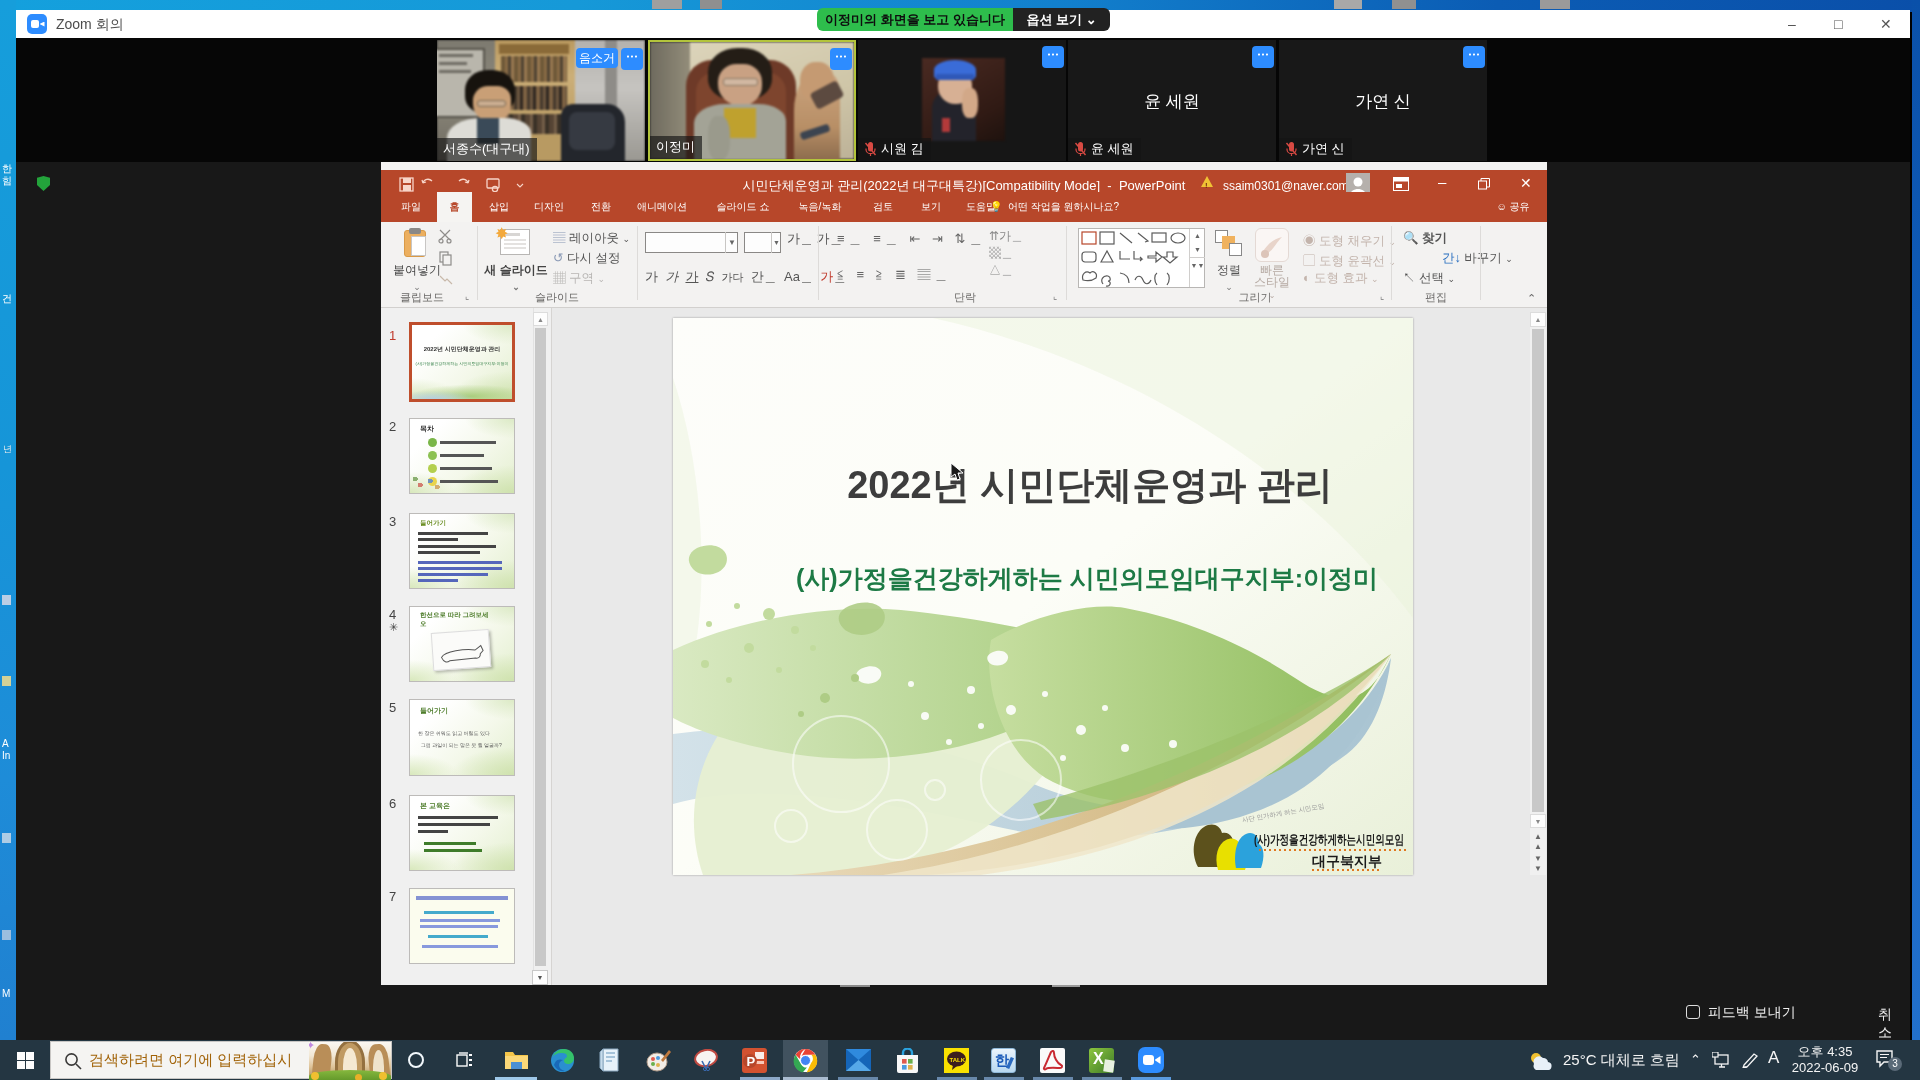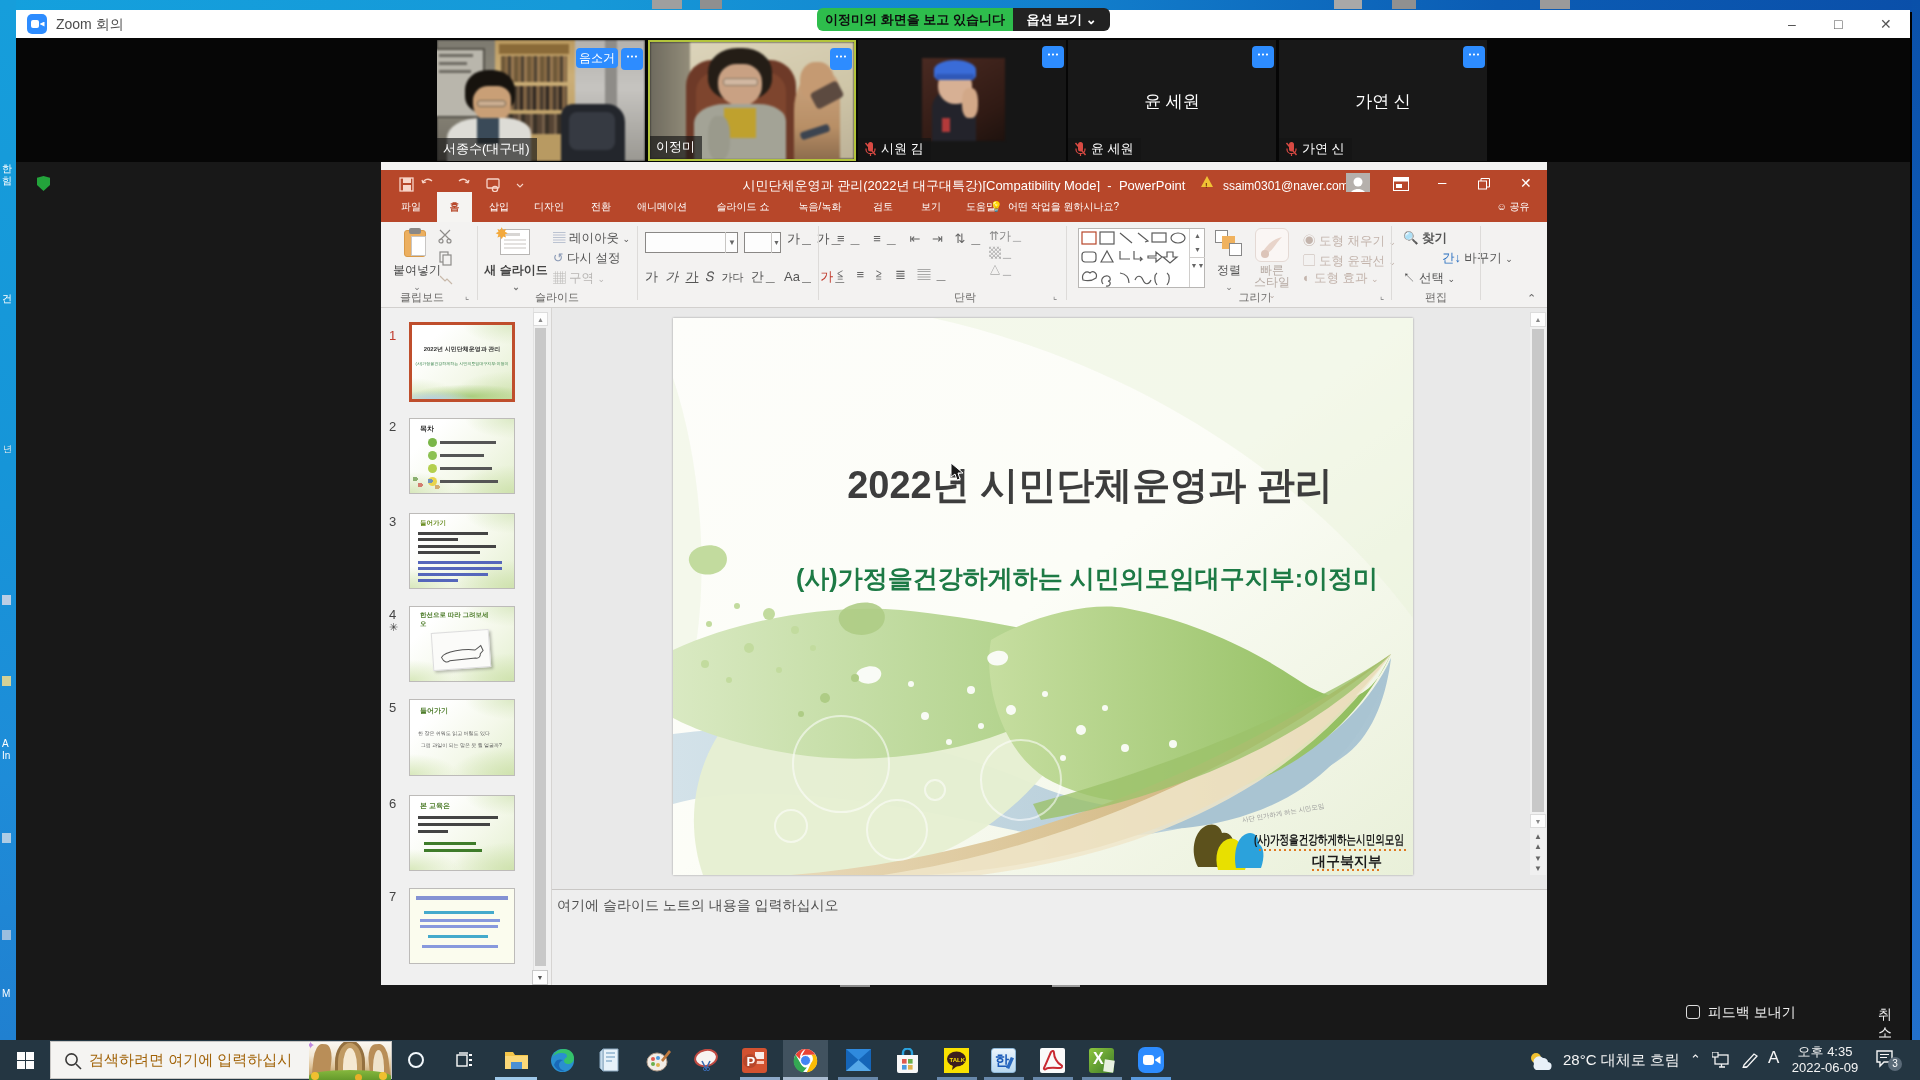--- a/index.html
+++ b/index.html
@@ -560,21 +560,20 @@
           <path d="M278 145l0 14 4-3 2 6 3-1-2-6 5 0z" fill="#1a1a1a" stroke="#fff" stroke-width="1"></path>
         </svg>
       </div>
 
       <div class="abs" style="left:1149px;top:4px;width:16px;height:563px;background:#f0f0f0;"></div>
       <div class="abs" style="left:1149px;top:4px;width:16px;height:15px;background:#fdfdfd;border:1px solid #dcdcdc;font-size:7px;color:#888;text-align:center;line-height:14px;">▲</div>
       <div class="abs" style="left:1151px;top:21px;width:12px;height:483px;background:#c8c8c8;"></div>
       <div class="abs" style="left:1149px;top:506px;width:16px;height:14px;background:#fdfdfd;border:1px solid #dcdcdc;font-size:7px;color:#888;text-align:center;line-height:13px;">▼</div>
       <div class="abs" style="left:1149px;top:524px;width:16px;height:20px;font-size:8px;color:#666;text-align:center;line-height:10px;">▲<br>▲</div>
       <div class="abs" style="left:1149px;top:546px;width:16px;height:20px;font-size:8px;color:#666;text-align:center;line-height:10px;">▼<br>▼</div>
-      <div id="notes">여기에 슬라이드 노트의 내용을 입력하십시오</div>
     </div>
   </div>
 
   <div class="abs" id="feedback">
     <span style="display:inline-block;width:14px;height:14px;border:1.5px solid #ddd;border-radius:3px;vertical-align:-2px;"></span>
     &nbsp;피드백 보내기
   </div>
   <div class="abs" style="left:1878px;top:1006px;color:#eee;font-size:14px;">취소</div>
 
   <div class="abs" id="taskbar">
@@ -717,21 +716,21 @@
     <div class="uline" style="left:937px;width:40px;background:#6888aa;"></div>
     <div class="uline" style="left:984px;width:40px;background:#6888aa;"></div>
     <div class="uline" style="left:1033px;width:40px;background:#6888aa;"></div>
     <div class="uline" style="left:1082px;width:40px;background:#6888aa;"></div>
     <div class="uline" style="left:1131px;width:40px;background:#5a9ade;"></div>
 
     <svg class="abs" style="left:1528px;top:10px;" width="26" height="20" viewBox="0 0 26 20">
       <circle cx="8" cy="8" r="5" fill="#f0c030"></circle>
       <path d="M6 14a5.5 5.5 0 019-6 4.5 4.5 0 015 4 4 4 0 01-1 8H8a4.5 4.5 0 01-2-6z" fill="#e8f0f8"></path>
     </svg>
-    <div class="abs" style="left:1563px;top:11px;color:#f5f5f5;font-size:15px;">28°C 대체로 흐림</div>
+    <div class="abs" style="left:1563px;top:11px;color:#f5f5f5;font-size:15px;">25°C 대체로 흐림</div>
     <div class="abs" style="left:1690px;top:12px;color:#f5f5f5;font-size:13px;">⌃</div>
     <svg class="abs" style="left:1712px;top:12px;" width="17" height="16" viewBox="0 0 17 16">
       <rect x="3" y="3" width="13" height="9" fill="none" stroke="#f5f5f5" stroke-width="1.3"></rect>
         <path d="M7 15h6M9.5 12v3" stroke="#f5f5f5" stroke-width="1.3"></path>
         <rect x="0" y="0" width="6" height="5" fill="#243642" stroke="#f5f5f5" stroke-width="1.2"></rect>
     </svg>
     <svg class="abs" style="left:1742px;top:12px;" width="17" height="16" viewBox="0 0 17 16">
       <path d="M2 13L12 2l3 2-10 11-4 1z" fill="none" stroke="#f5f5f5" stroke-width="1.3"></path>
         <path d="M1 15h4" stroke="#f5f5f5" stroke-width="1.3"></path>
     </svg>

